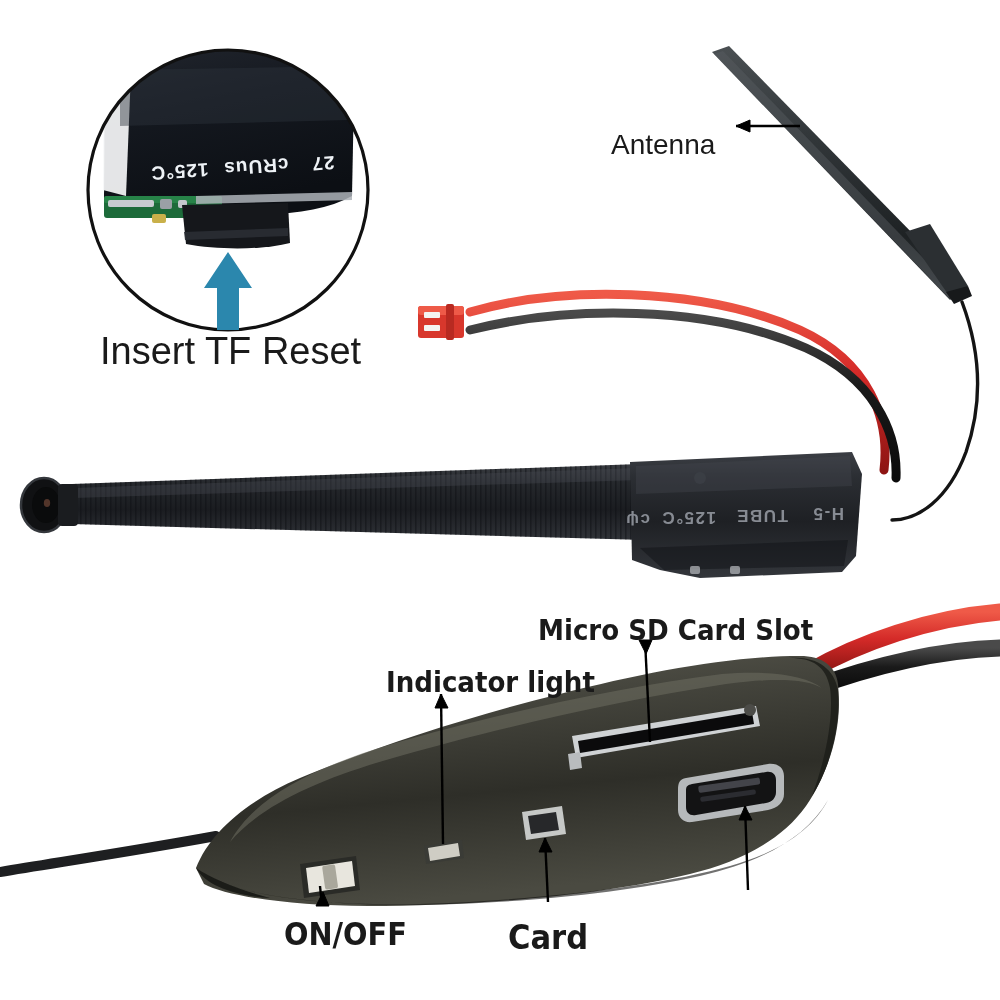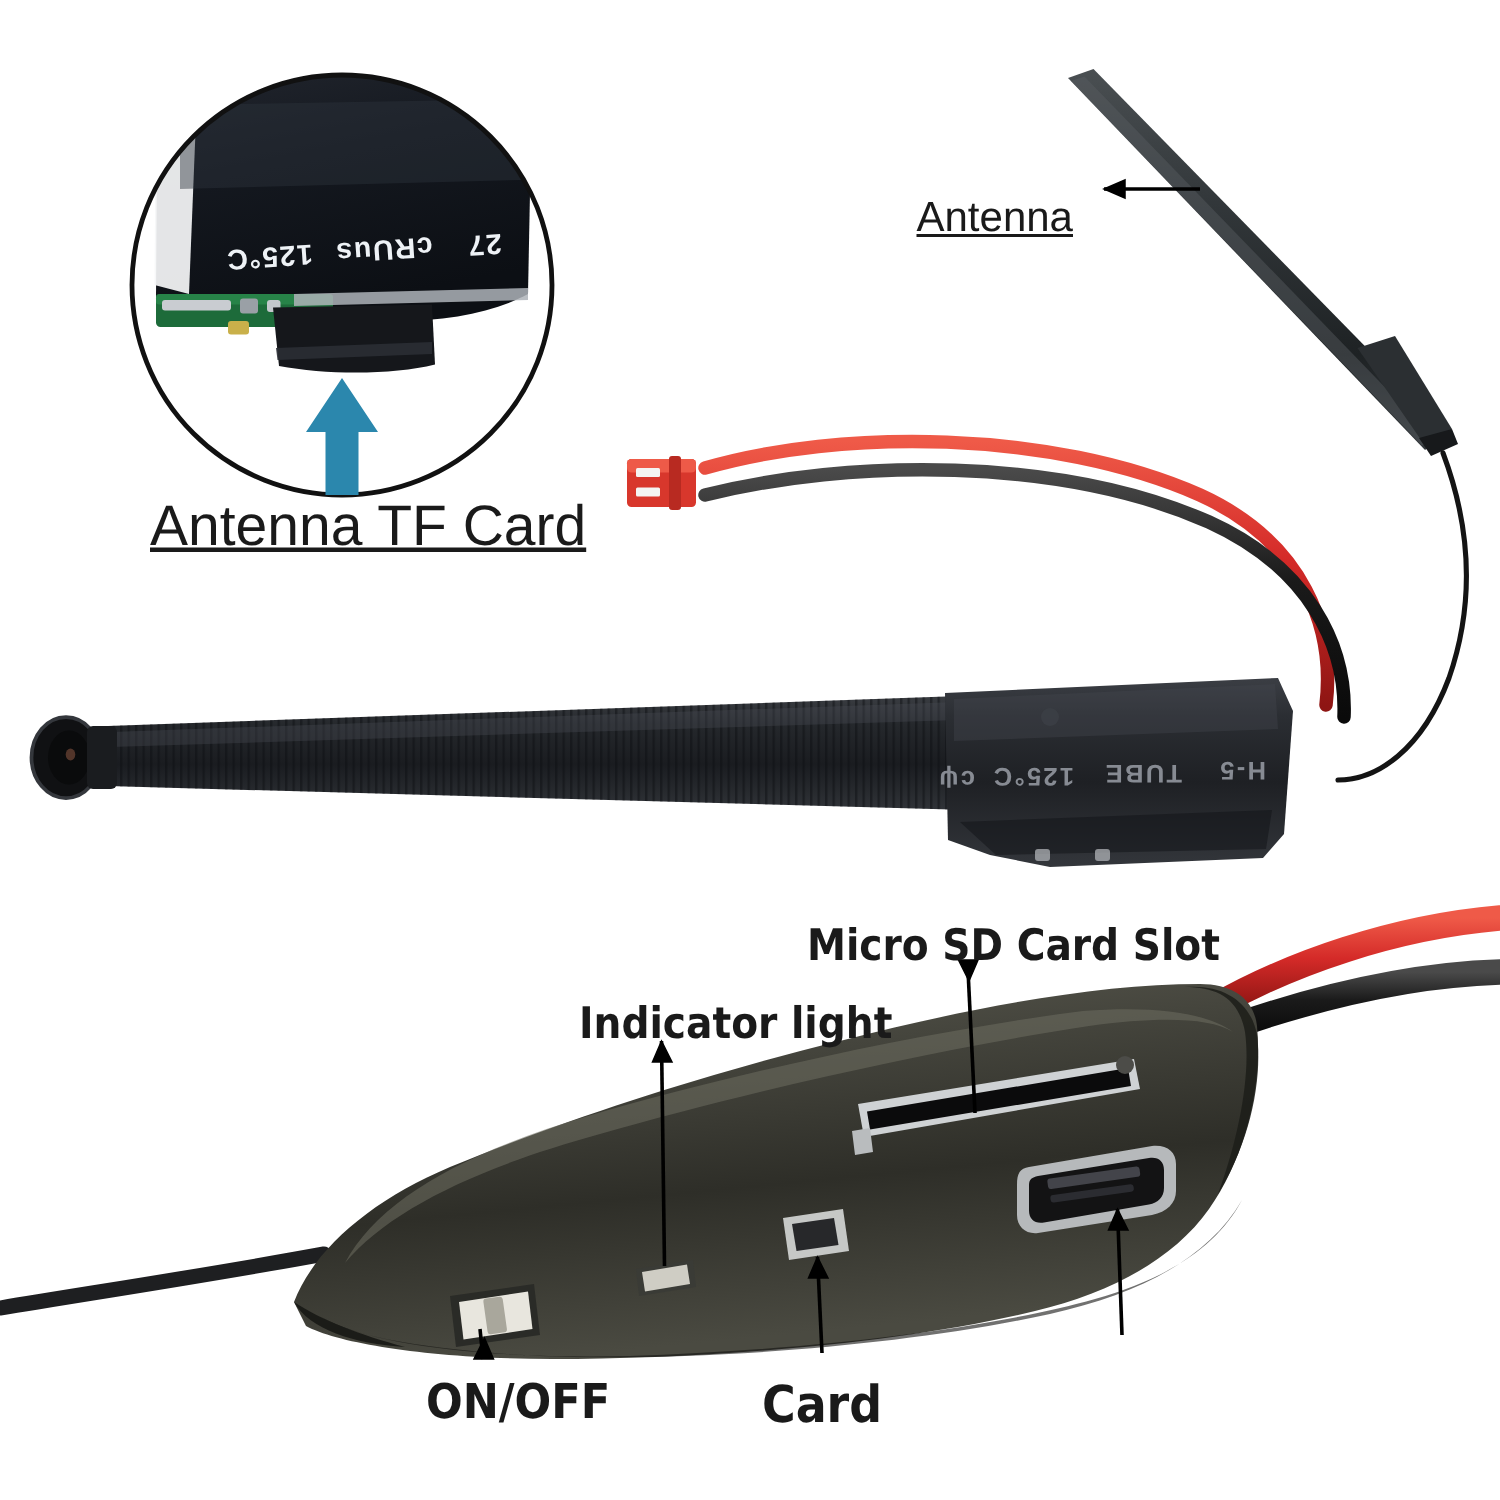--- a/index.html
+++ b/index.html
@@ -21,21 +21,20 @@
     position: absolute;
     color: #1a1a1a;
     white-space: nowrap;
     line-height: 1;
     font-weight: 700;
   }
   
   .lbl-serifless {
     font-family: "Liberation Sans", sans-serif;
     font-weight: 400;
-    text-decoration: underline;
   }
   .lbl-cond {
     font-family: "DejaVu Sans Condensed", "Liberation Sans", sans-serif;
     font-weight: 700;
   }
   svg { display: block; }
 </style>
 </head>
 <body>
 
@@ -268,21 +267,21 @@
       <line x1="545" y1="838" x2="548" y2="902" stroke-width="2.4"></line>
       <path d="M545,838 L539,852 L552,852 Z"></path>
 
       <line x1="745" y1="806" x2="748" y2="890" stroke-width="2.4"></line>
       <path d="M745,806 L739,820 L752,820 Z"></path>
     </g>
   </svg>
 
   <div class="layer">
 
-    <div class="lbl lbl-serifless" style="left:100px; top:332px; font-size:38px;">Antenna TF Card</div>
+    <div class="lbl lbl-serifless" style="left:100px; top:332px; font-size:38px;">Insert TF Reset</div>
 
     <div class="lbl lbl-serifless" style="left:611px; top:131px; font-size:28px;">Antenna</div>
 
     <div class="lbl lbl-cond" style="left:386px; top:668px; font-size:29px;">Indicator light</div>
 
     <div class="lbl lbl-cond" style="left:538px; top:616px; font-size:29px;">Micro SD Card Slot</div>
 
     <div class="lbl lbl-cond" style="left:284px; top:918px; font-size:32px;">ON/OFF</div>
 
     <div class="lbl lbl-cond" style="left:508px; top:920px; font-size:34px;">Card</div>

